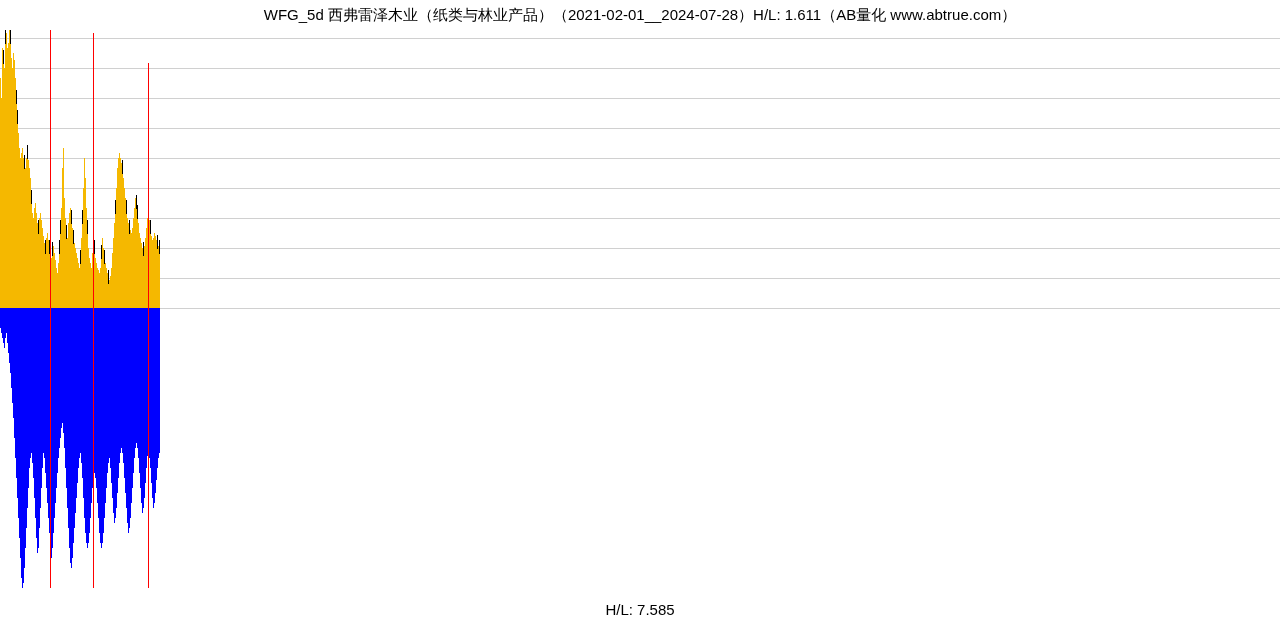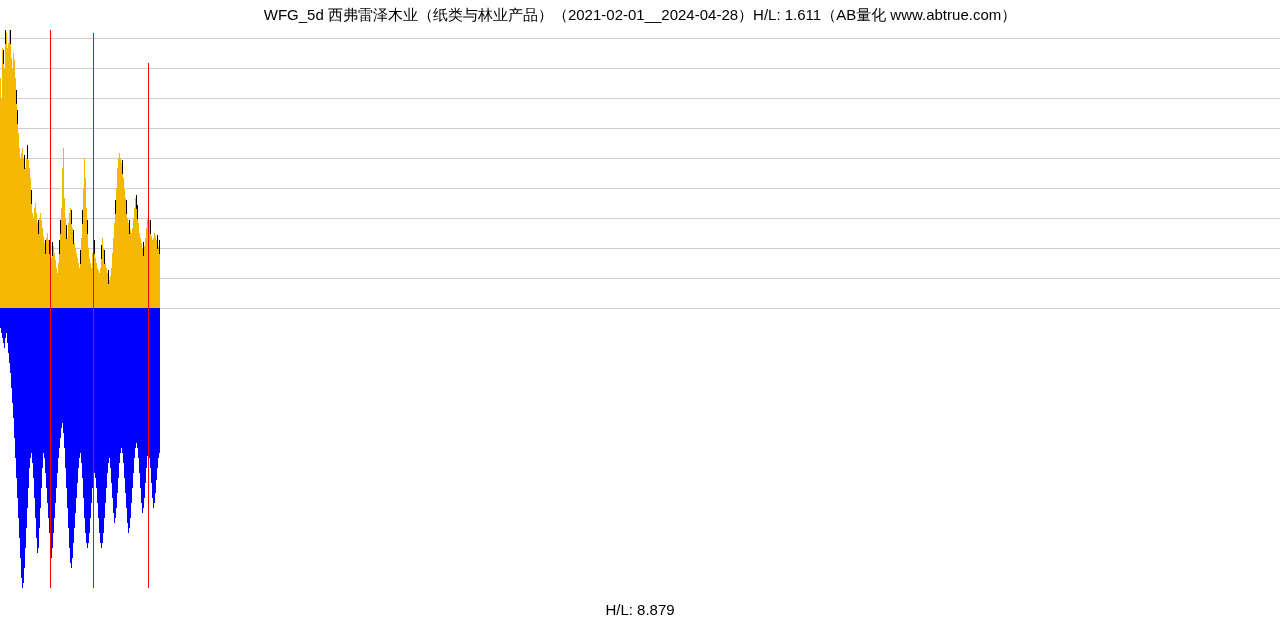--- a/index.html
+++ b/index.html
@@ -62,21 +62,21 @@
     width: 1px;
   }
   .bar-up { background: #f5b800; }
   .bar-down { background: #0000ff; }
   .bar-red { background: #ff0000; }
   .bar-black { background: #000; }
 </style>
 </head>
 <body>
 
-<div class="title">WFG_5d 西弗雷泽木业（纸类与林业产品）（2021-02-01__2024-04-28）H/L: 1.611（AB量化  www.abtrue.com）</div>
+<div class="title">WFG_5d 西弗雷泽木业（纸类与林业产品）（2021-02-01__2024-07-28）H/L: 1.611（AB量化  www.abtrue.com）</div>
 
 <div class="chart-area">
   <div class="gridlines">
       <div class="gridline" style="top: 10px;"></div>
       <div class="gridline" style="top: 40px;"></div>
       <div class="gridline" style="top: 70px;"></div>
       <div class="gridline" style="top: 100px;"></div>
       <div class="gridline" style="top: 130px;"></div>
       <div class="gridline" style="top: 160px;"></div>
       <div class="gridline" style="top: 190px;"></div>
@@ -440,13 +440,13 @@
       <div class="bar bar-down" style="left: 158px; width: 1px; top: 280px; height: 150px;"></div>
       <div class="bar bar-up" style="left: 159px; width: 1px; top: 220px; height: 60px;"></div>
       <div class="bar bar-black" style="left: 159px; width: 1px; top: 212px; height: 14px;"></div>
       <div class="bar bar-down" style="left: 159px; width: 1px; top: 280px; height: 145px;"></div>
       <div class="bar bar-red" style="left: 50px; width: 1px; top: 2px; height: 558px;"></div>
       <div class="bar bar-red" style="left: 93px; width: 1px; top: 5px; height: 555px;"></div>
       <div class="bar bar-red" style="left: 148px; width: 1px; top: 35px; height: 525px;"></div>
     </div>
 </div>
 
-<div class="footer-label">H/L: 8.879</div>
+<div class="footer-label">H/L: 7.585</div>
 
 </body></html>

